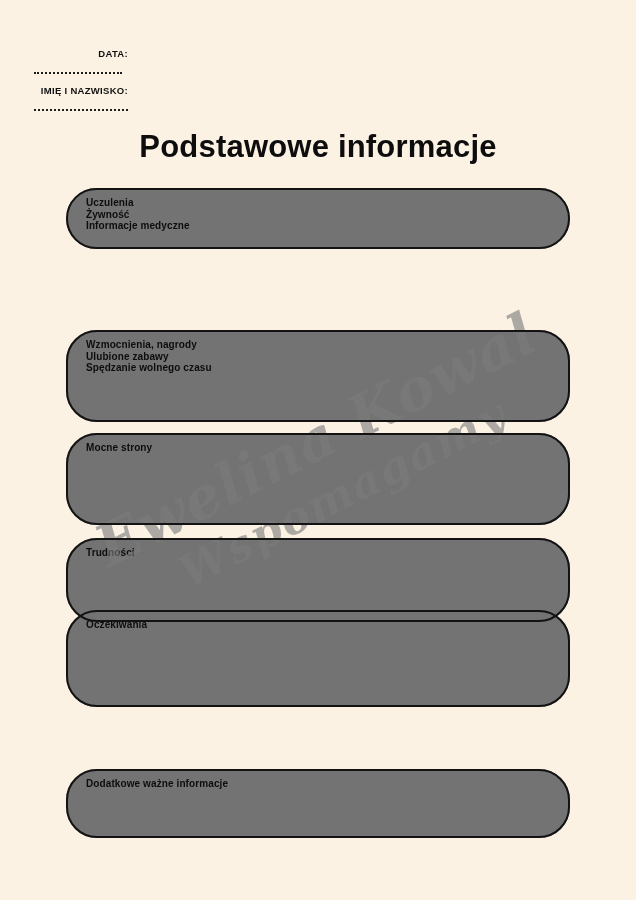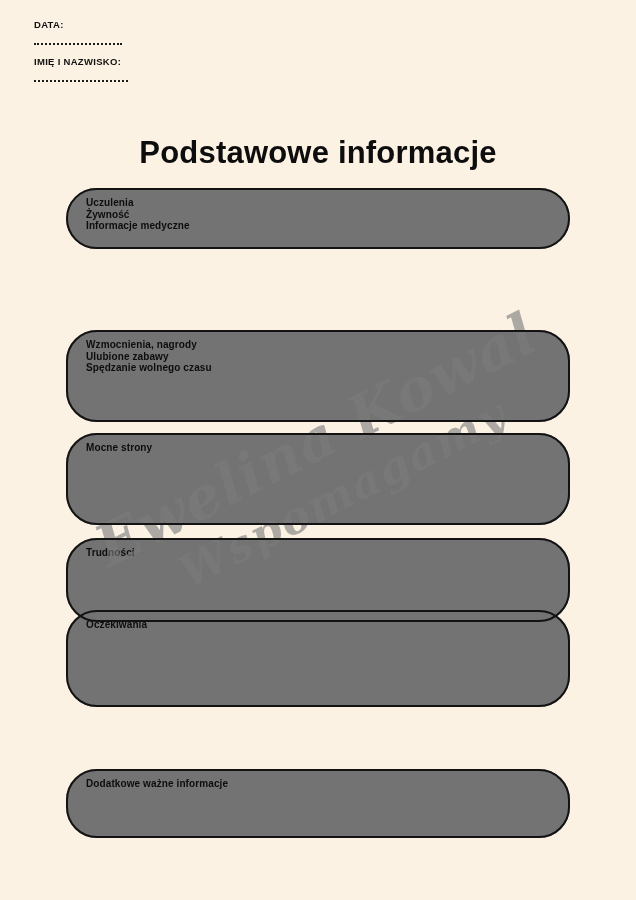--- a/index.html
+++ b/index.html
@@ -8,36 +8,36 @@
     width:636px; height:900px;
     position:relative;
     overflow:hidden;
     background:#FCF2E4;
     font-family:"Liberation Sans", sans-serif;
     color:#101010;
   }
   .page { position:absolute; inset:0; }
 
   
-  .header-block { position:absolute; left:34px; top:19px; }
+  .header-block { position:absolute; left:34px; top:48px;text-align:right; }
   .small-label {
     font-size:9.5px; font-weight:bold; letter-spacing:0.3px;
     color:#101010;
   }
   .dotted-line {
     border-bottom:2px dotted #1c1c1c;
     height:0; margin-top:13px; margin-bottom:11px;
   }
   .dotted-line.l1 { width:88px; }
   .dotted-line.l2 { width:94px; }
 
   
   .page-title {
     position:absolute; top:121px; left:0; right:0;
-    margin:14px; text-align:center;
+    margin:8px; text-align:center;
     font-size:31px; font-weight:800; letter-spacing:0.2px;
     color:#0d0d0d;
   }
 
   
   .box {
     position:absolute;
     left:66px; width:504px;
     background:#737373;
     border-radius:31px;

